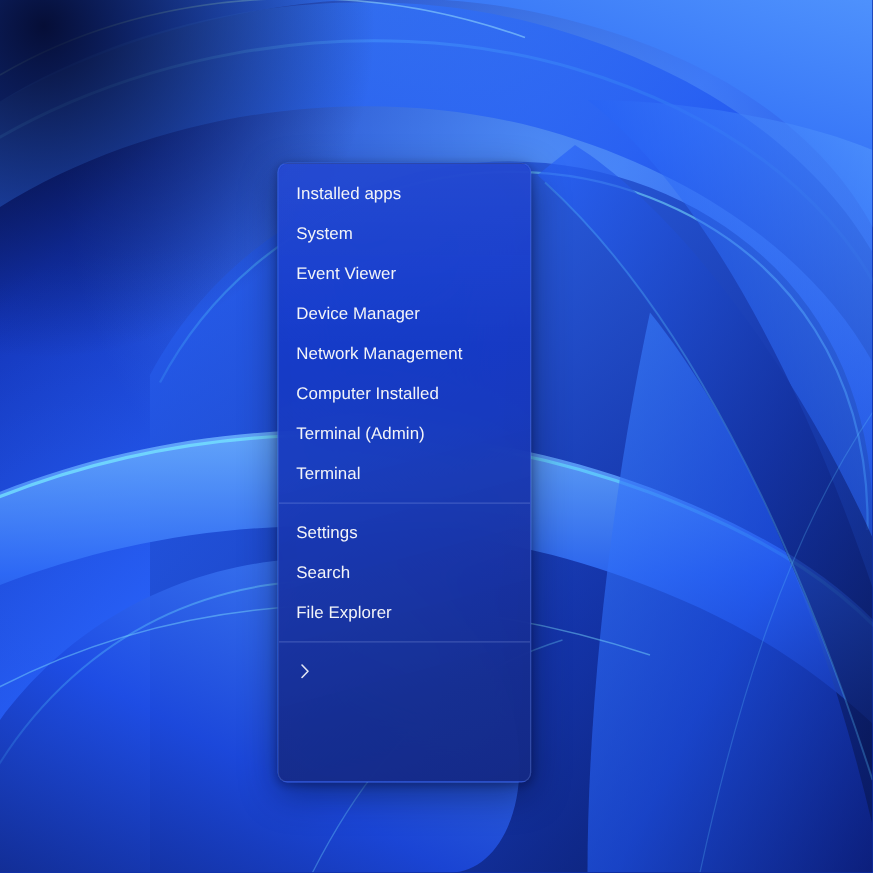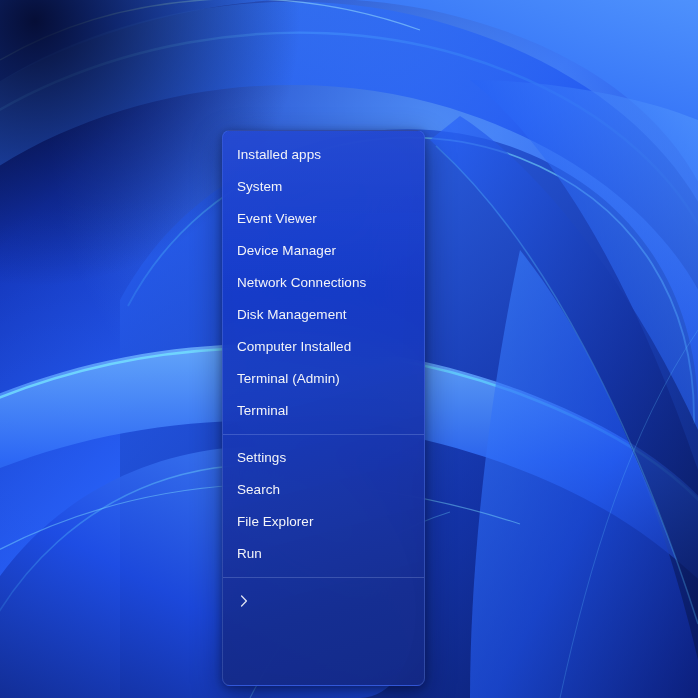--- a/index.html
+++ b/index.html
@@ -29,21 +29,21 @@
     overflow: hidden;
   }
   #wallpaper svg { position: absolute; inset: 0; display: block; }
 
   
   #power-menu {
     position: absolute;
     left: 222px;
     top: 130px;
     width: 203px;
-    height: 556px;
+    height: 496px;
     border-radius: 8px;
     overflow: hidden;
     box-shadow: 0 10px 30px rgba(0, 8, 40, 0.45),
                 0 2px 8px rgba(0, 8, 40, 0.35);
     background: linear-gradient(165deg,
         rgba(24, 62, 205, 0.93) 0%,
         rgba(22, 58, 200, 0.93) 22%,
         rgba(24, 56, 186, 0.93) 45%,
         rgba(25, 50, 160, 0.94) 66%,
         rgba(22, 44, 140, 0.95) 84%,
@@ -209,24 +209,21 @@
         <div class="menu-item">
           <span class="label">System</span>
         </div>
         <div class="menu-item">
           <span class="label">Event Viewer</span>
         </div>
         <div class="menu-item">
           <span class="label">Device Manager</span>
         </div>
         <div class="menu-item">
-          <span class="label">Network Connections</span>
-        </div>
-        <div class="menu-item">
-          <span class="label">Disk Management</span>
+          <span class="label">Network Management</span>
         </div>
         <div class="menu-item">
           <span class="label">Computer Installed</span>
         </div>
         <div class="menu-item">
           <span class="label">Terminal (Admin)</span>
         </div>
         <div class="menu-item">
           <span class="label">Terminal</span>
         </div>
@@ -234,23 +231,20 @@
       <div class="menu-separator"></div>
       <div class="menu-group">
         <div class="menu-item">
           <span class="label">Settings</span>
         </div>
         <div class="menu-item">
           <span class="label">Search</span>
         </div>
         <div class="menu-item">
           <span class="label">File Explorer</span>
-        </div>
-        <div class="menu-item">
-          <span class="label">Run</span>
         </div>
       </div>
       <div class="menu-separator"></div>
       <div class="menu-group">
         <div class="menu-item">
           <span class="submenu-chevron">
             <svg width="8" height="12" viewBox="0 0 8 12" fill="none" aria-hidden="true">
               <path d="M1.6 1 L6.4 6 L1.6 11" stroke="currentColor" stroke-width="1.3" stroke-linecap="round" stroke-linejoin="round"></path>
             </svg>
           </span>

